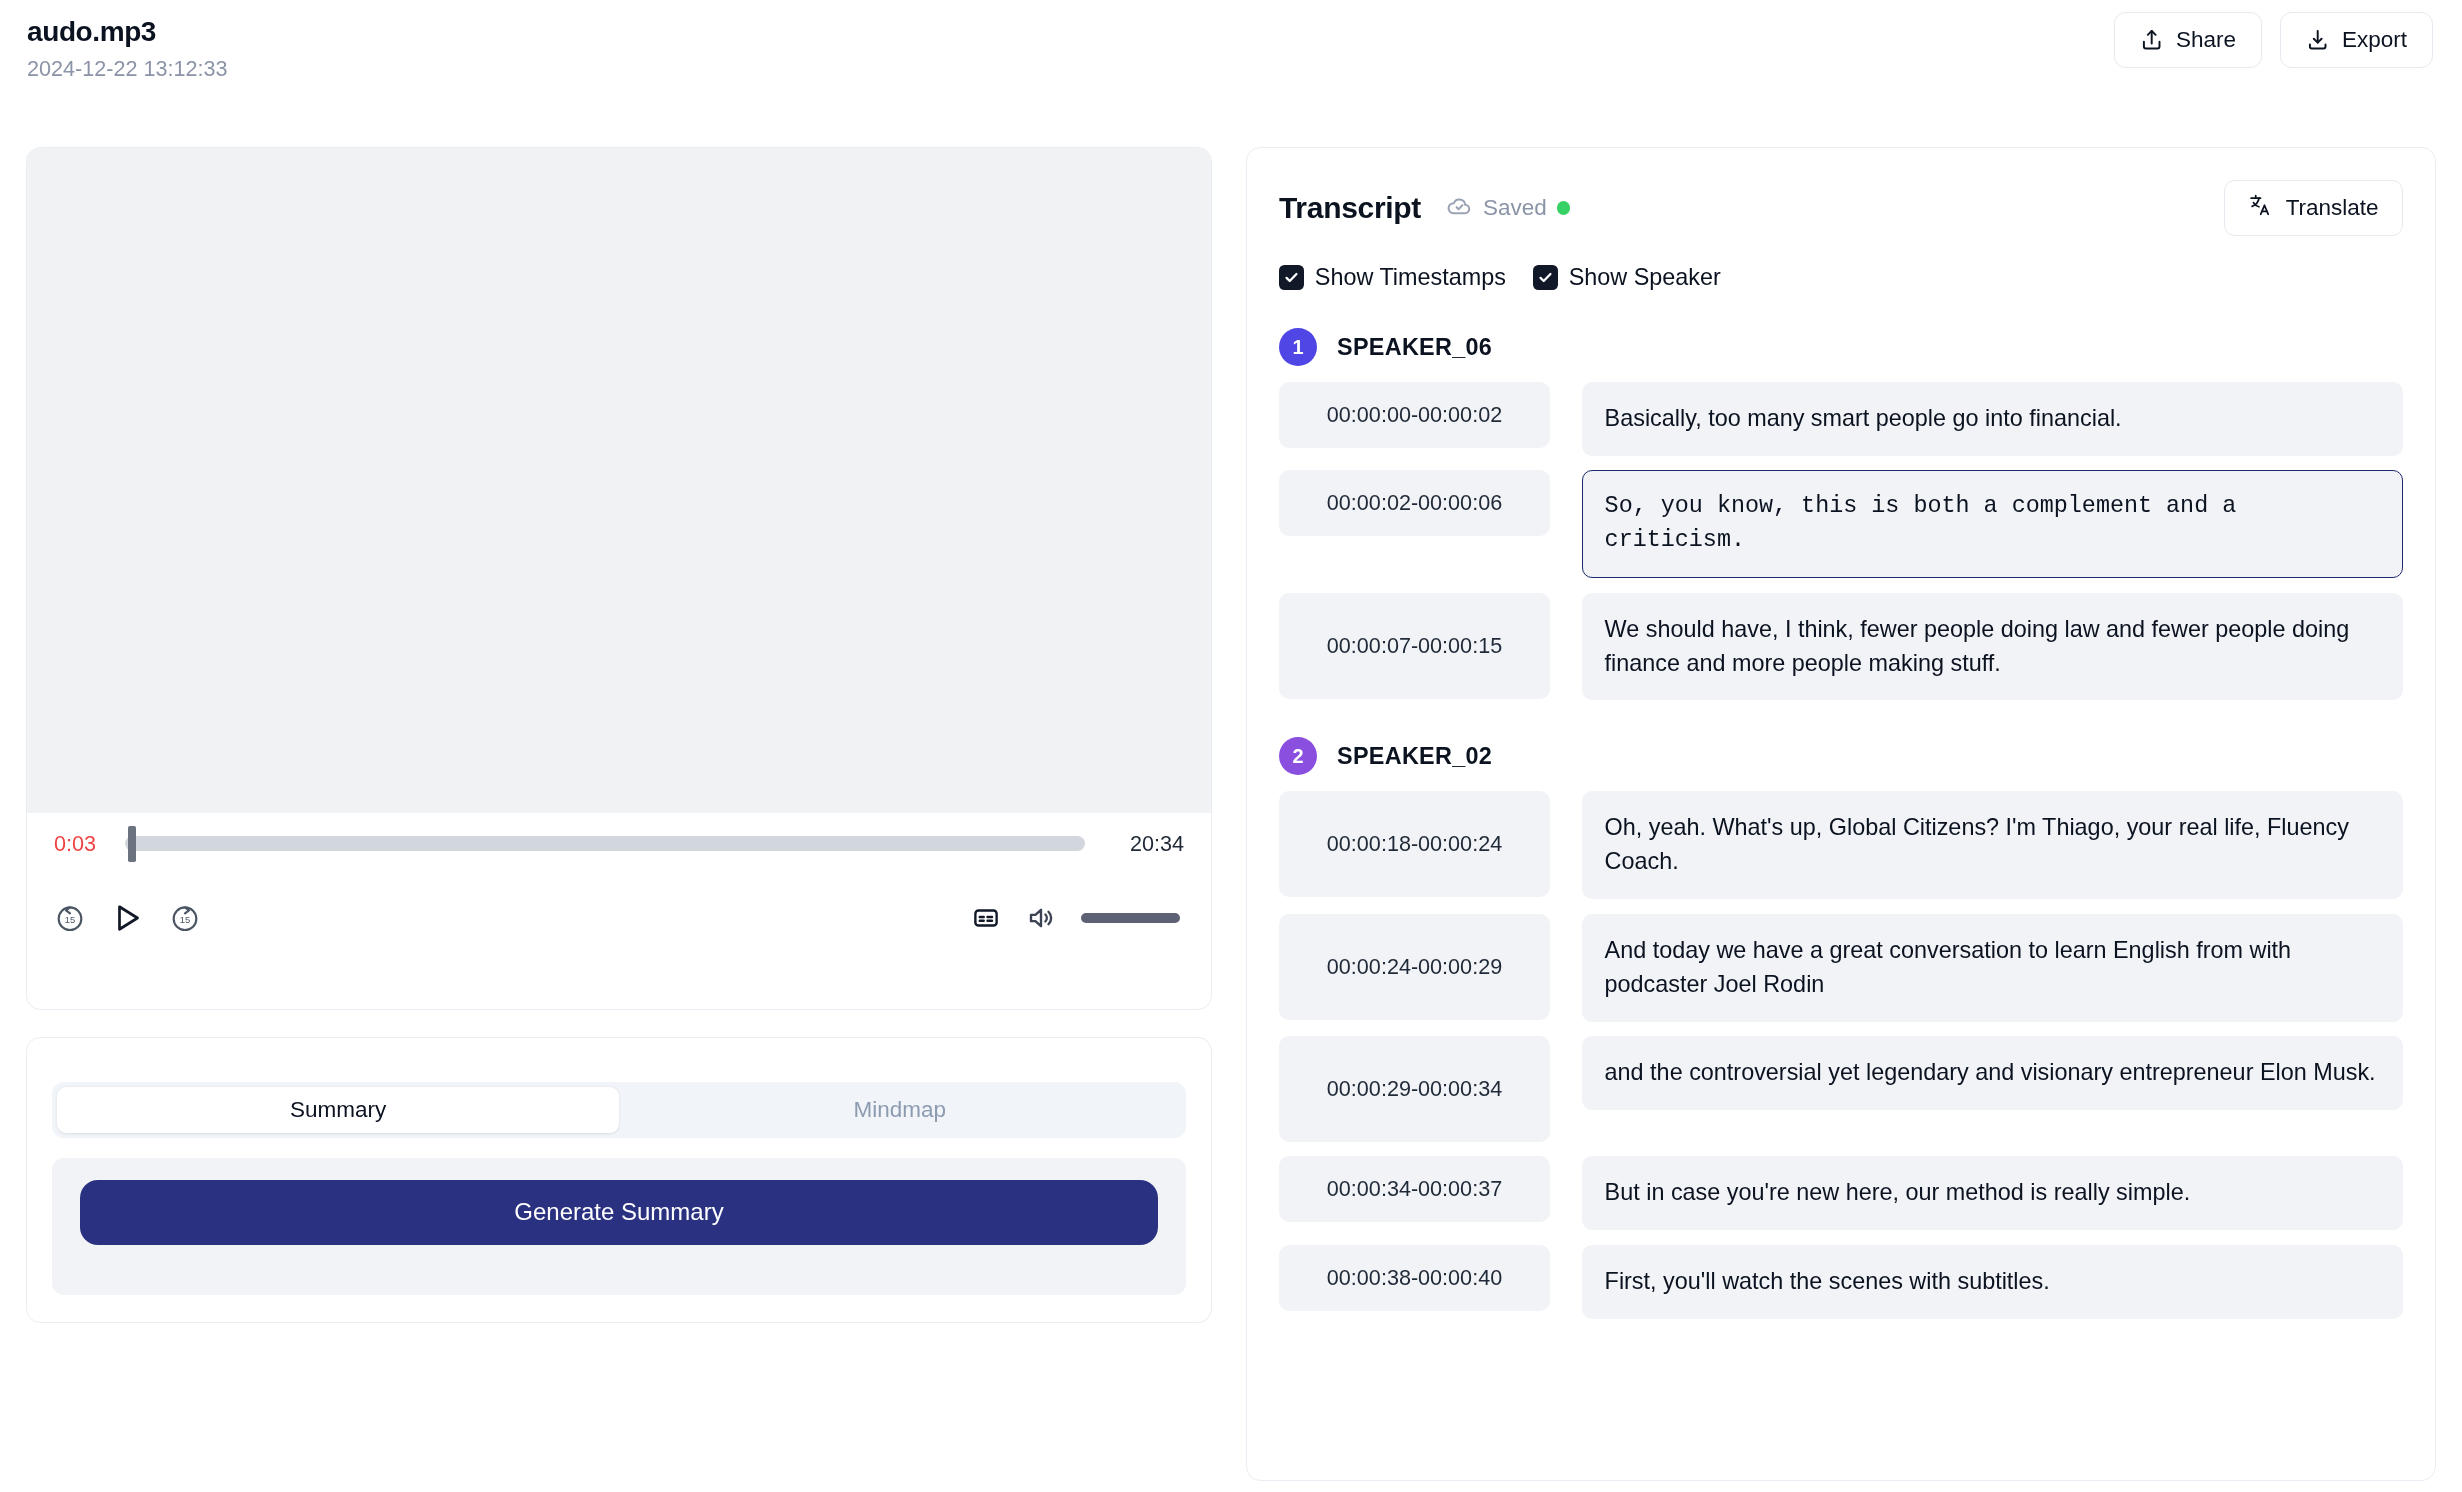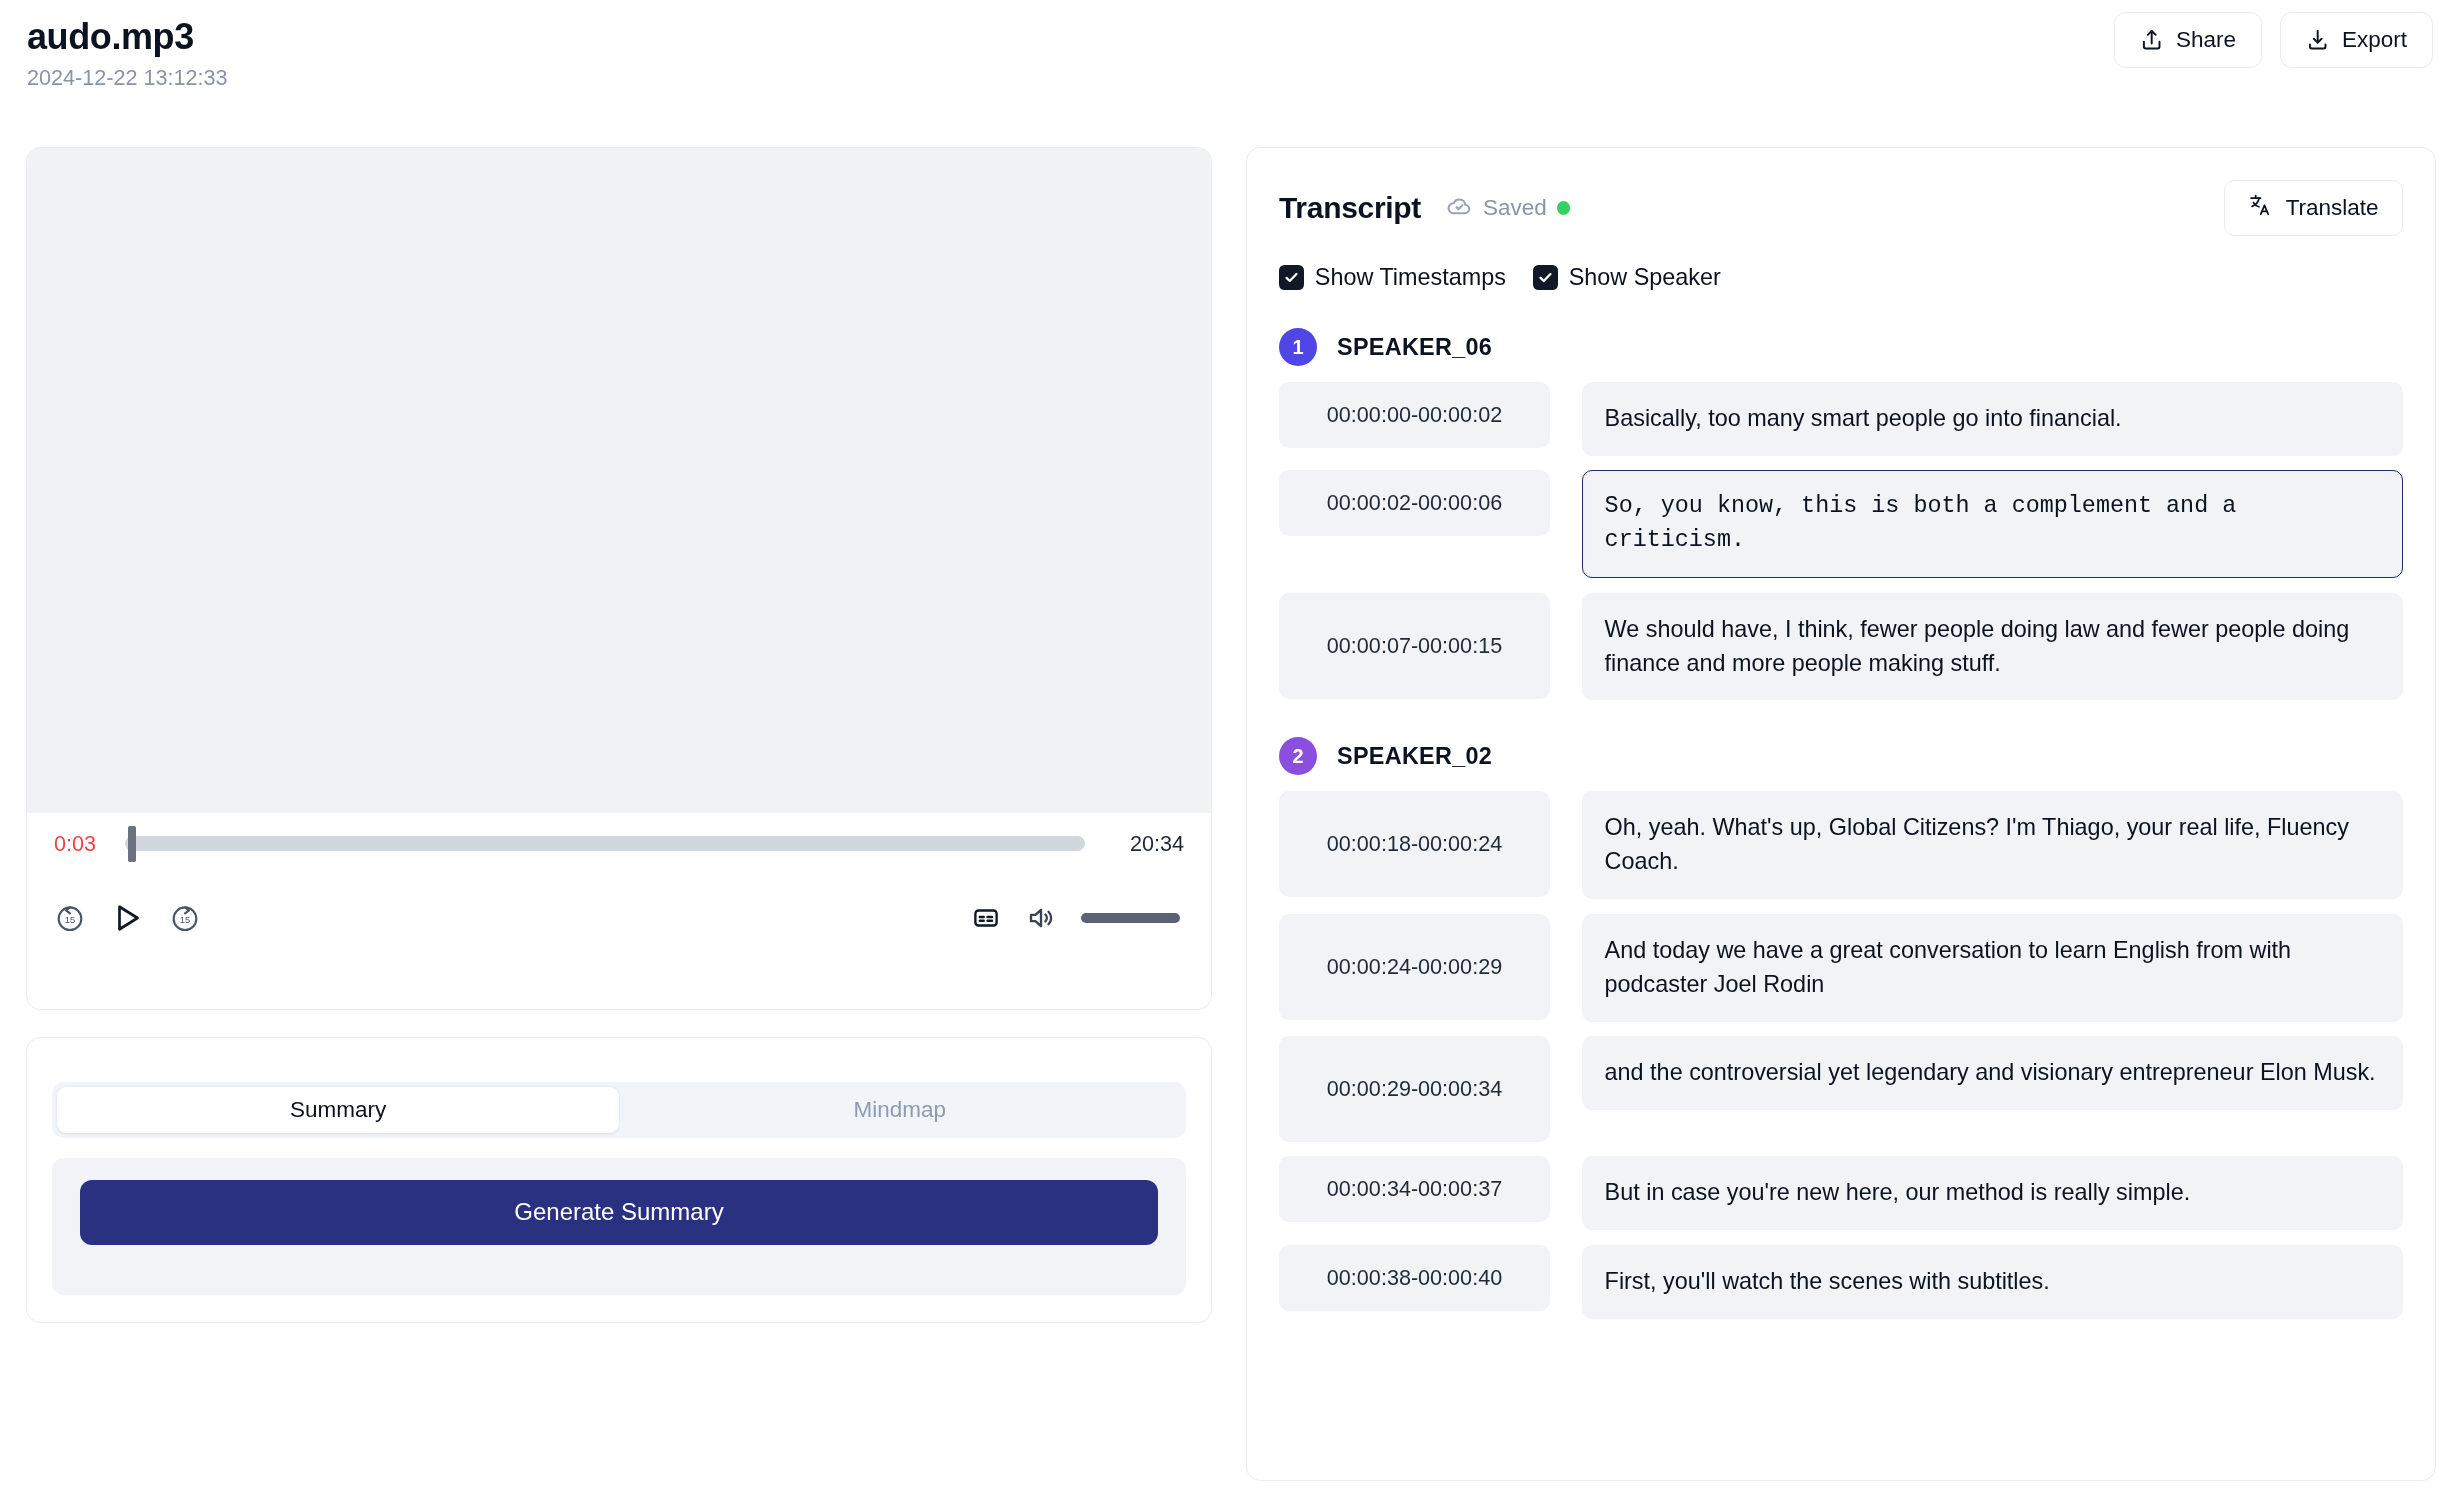--- a/index.html
+++ b/index.html
@@ -10,21 +10,21 @@
     color: #0f172a;
     overflow: hidden;
   }
   .page { width: 2462px; height: 1492px; position: relative; }
 
   
   .header {
     position: absolute; left: 0; top: 0; width: 2462px; height: 135px;
     padding: 16px 31px 0 27px;
   }
-  .doc-title { font-size: 36px; font-weight: 700; letter-spacing: -0.4px; color: #0b1220; line-height: 1.15; }
+  .doc-title { font-size: 28px; font-weight: 700; letter-spacing: -0.4px; color: #0b1220; line-height: 1.15; }
   .doc-date { font-size: 21.6px; color: #8b93a7; margin-top: 8px; }
   .header-actions { position: absolute; right: 29px; top: 11.7px; display: flex; gap: 18px; }
   .hbtn {
     display: flex; align-items: center; gap: 12.6px;
     height: 56px; padding: 0 25px;
     border: 1.3px solid #e6e9ef; border-radius: 11.7px;
     background: #fff; font-size: 22.5px; color: #0b1220; cursor: pointer;
   }
   .hbtn svg { display: block; }
 
@@ -62,21 +62,21 @@
     font-size: 22.5px; color: #0b1220; cursor: pointer;
   }
   .lang-select .chev { margin-left: auto; color: #6b7280; }
 
   .tabs { margin-top: 20px; background: #f1f5f9; border-radius: 11.7px; padding: 5.4px; display: flex; height: 56px; }
   .tab { flex: 1; display: flex; align-items: center; justify-content: center; font-size: 22.5px; border-radius: 9px; cursor: pointer; color: #8d9bb0; }
   .tab.active { background: #fff; color: #0b1220; box-shadow: 0 0.9px 2.7px rgba(16,24,40,.10); }
 
   .gen-panel { margin-top: 20px; background: #f1f3f6; border-radius: 11.7px; padding: 21.6px 28px 50px 28px; }
   .gen-btn {
-    width: 100%; height: 65px; border: none; border-radius: 12px;
+    width: 100%; height: 65px; border: none; border-radius: 18px;
     background: #2a3180; color: #fff; font-size: 24px; cursor: pointer;
     font-family: "Liberation Sans", sans-serif;
   }
 
   
   .right-col { position: absolute; left: 1246px; top: 147px; width: 1190px; height: 1334px; }
   .transcript-card { height: 100%; overflow: hidden; padding: 31px 32px 11px 32px; position: relative; }
   .t-head { display: flex; align-items: center; height: 58px; }
   .t-title { font-size: 30px; font-weight: 700; color: #0b1220; letter-spacing: -0.3px; }
   .saved { display: flex; align-items: center; gap: 10px; margin-left: 25px; }

